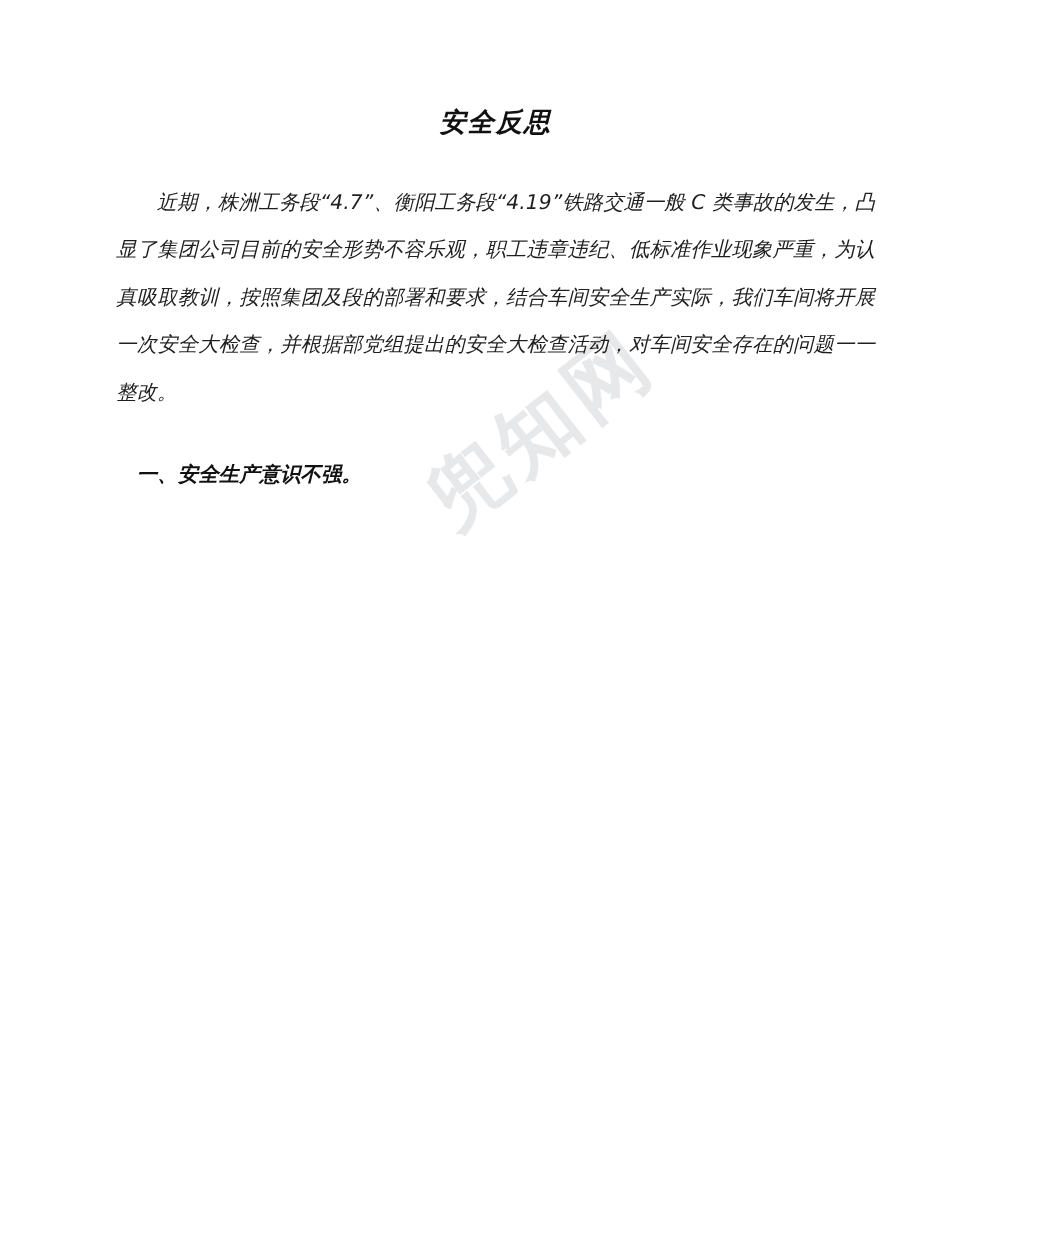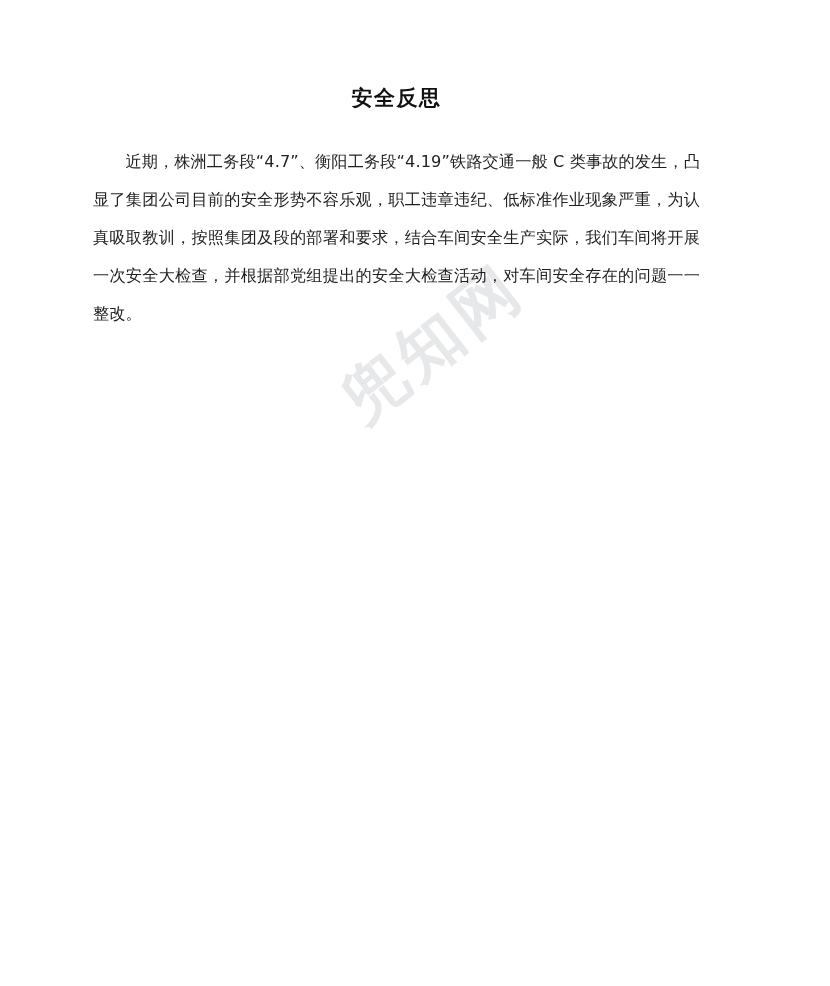--- a/index.html
+++ b/index.html
@@ -52,20 +52,21 @@
     white-space: nowrap;
     font-family: "DejaVu Sans", "Liberation Sans", sans-serif;
   }
 
   
   .content {
     position: relative;
     z-index: 2;
     padding: 0 114px 0 77px;
     box-sizing: border-box;
+    font-style: italic;
   }
 
   .doc-title {
     margin: 0;
     padding-top: 84px;
     text-align: center;
     font-size: 21px;
     font-weight: 700;
     letter-spacing: 1.5px;
     color: #111111;
@@ -106,17 +107,18 @@
     <div class="watermark">兜知网</div>
   </div>
 
   <div class="content">
 
     <h1 class="doc-title">安全反思</h1>
 
     <p class="para gap-large">近期，株洲工务段“4.7”、衡阳工务段“4.19”铁路交通一般 C 类事故的发生，凸显了集团公司目前的安全形势不容乐观，职工违章违纪、低标准作业现象严重，为认真吸取教训，按照集团及段的部署和要求，结合车间安全生产实际，我们车间将开展一次安全大检查，并根据部党组提出的安全大检查活动，对车间安全存在的问题一一整改。</p>
 
 
+    <p class="heading">一、安全生产意识不强。</p>
 
 
 
   </div>
 </div>
 
 </body></html>

